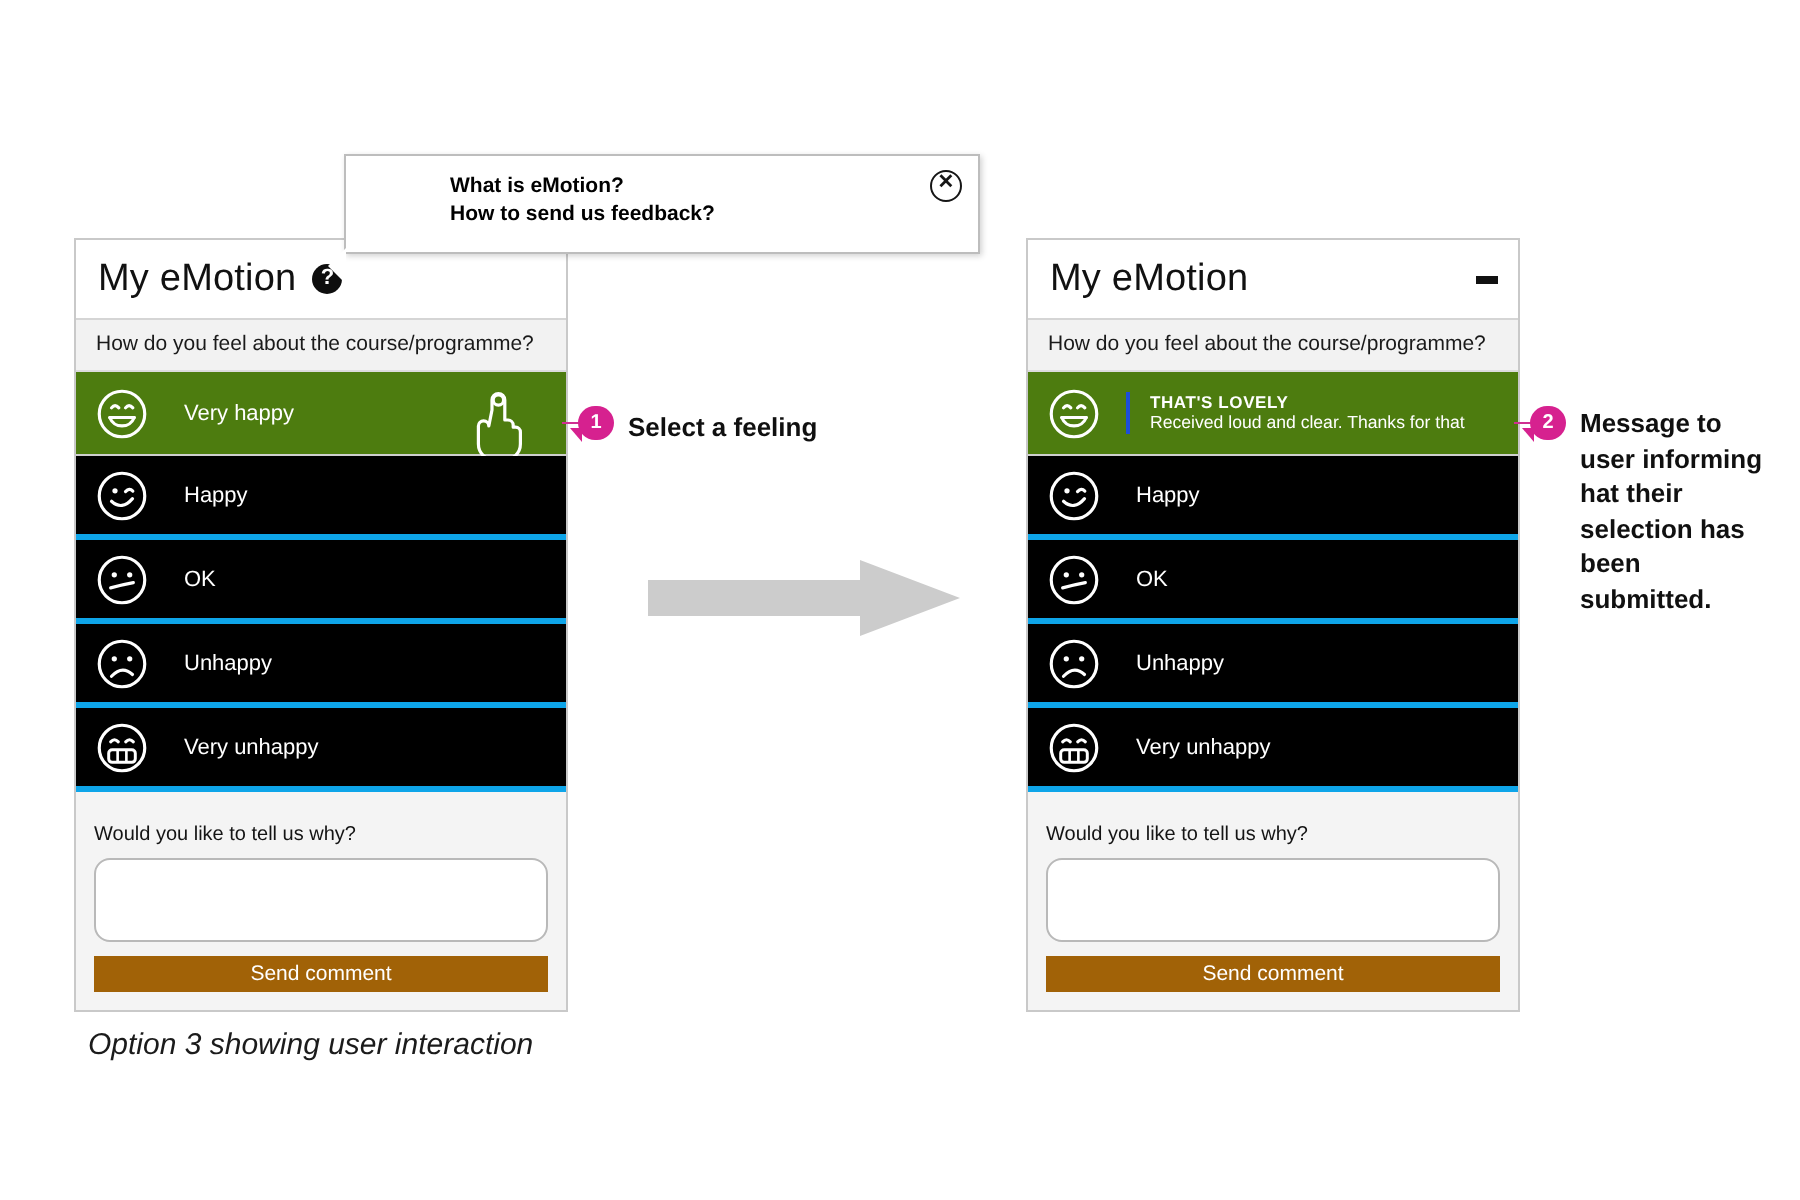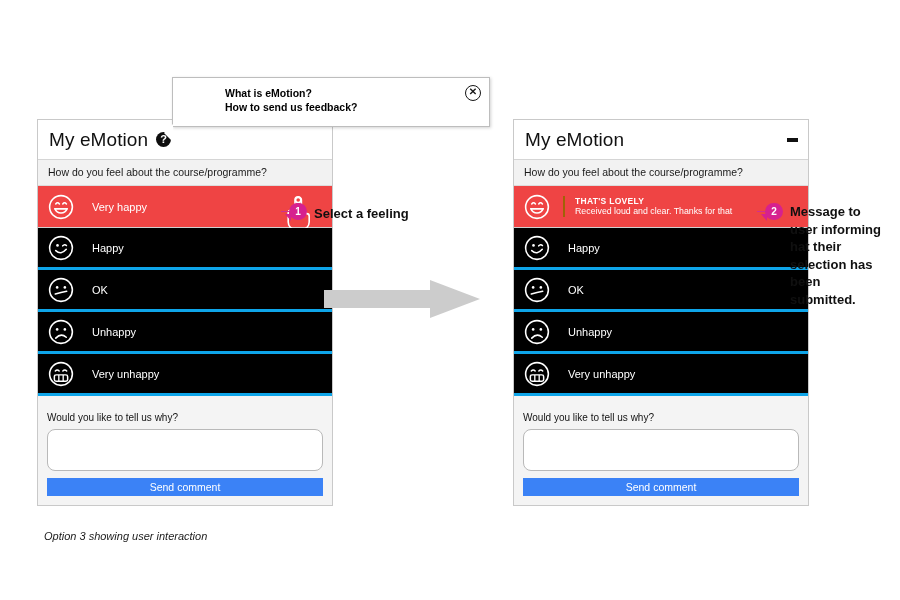--- a/index.html
+++ b/index.html
@@ -11,21 +11,21 @@
     width: 900px;
     height: 600px;
     position: relative;
     font-family: "Liberation Sans", sans-serif;
     overflow: hidden;
   }
 
   
   .phone {
     position: absolute;
-    width: 296px;
+    width: 247px;
     background: #ffffff;
     border: 1px solid #c9c9c9;
     box-sizing: border-box;
   }
   #phone-left  { left: 37px;  top: 119px; }
   #phone-right { left: 513px; top: 119px; }
 
   .phone-header {
     height: 40px;
     background: #ffffff;
@@ -75,37 +75,37 @@
     display: flex;
     align-items: center;
     height: 42px;
     background: #000000;
     border-bottom: 3px solid #0ea5e9;
     padding-left: 9px;
     box-sizing: border-box;
     position: relative;
   }
   .row.selected {
-    background: #ef4444;
+    background: #4d7c0f;
     border-bottom: 1px solid #cfcfcf;
   }
   .row-label {
     color: #ffffff;
     font-size: 11px;
     margin-left: 17px;
   }
 
   
   .face { width: 28px; height: 28px; flex: none; }
 
   
   .msg {
     margin-left: 12px;
     padding-left: 10px;
-    border-left: 2px solid #a16207;
+    border-left: 2px solid #1d4ed8;
     color: #ffffff;
     line-height: 1.25;
   }
   .msg-title { font-size: 8.5px; font-weight: bold; letter-spacing: .3px; }
   .msg-sub   { font-size: 8.8px; }
 
   
   .hand-cursor {
     position: absolute;
     right: 20px;
@@ -127,21 +127,21 @@
   .comment-box {
     height: 42px;
     background: #ffffff;
     border: 1px solid #b9b9b9;
     border-radius: 8px;
     box-sizing: border-box;
   }
   .send-btn {
     margin-top: 7px;
     height: 18px;
-    background: #3b82f6;
+    background: #a16207;
     color: #ffffff;
     font-size: 10.5px;
     text-align: center;
     line-height: 18px;
     border: none;
     width: 100%;
     font-family: "Liberation Sans", sans-serif;
     display: block;
     padding: 0;
   }
@@ -259,25 +259,24 @@
     position: absolute;
     height: 1px;
     background: #cf2f92;
   }
 
   
   #caption {
     position: absolute;
     left: 44px;
     top: 514px;
-    font-size: 11px;
+    font-size: 15px;
     font-style: italic;
     color: #1b1b1b;
     font-family: "Liberation Sans", sans-serif;
-    margin-top: 16px;
   }
 </style>
 </head>
 <body>
 
 <div class="phone" id="phone-left">
 
   <div class="phone-header">
     <span class="phone-title">My eMotion</span>
     <span class="help-icon">?</span>

